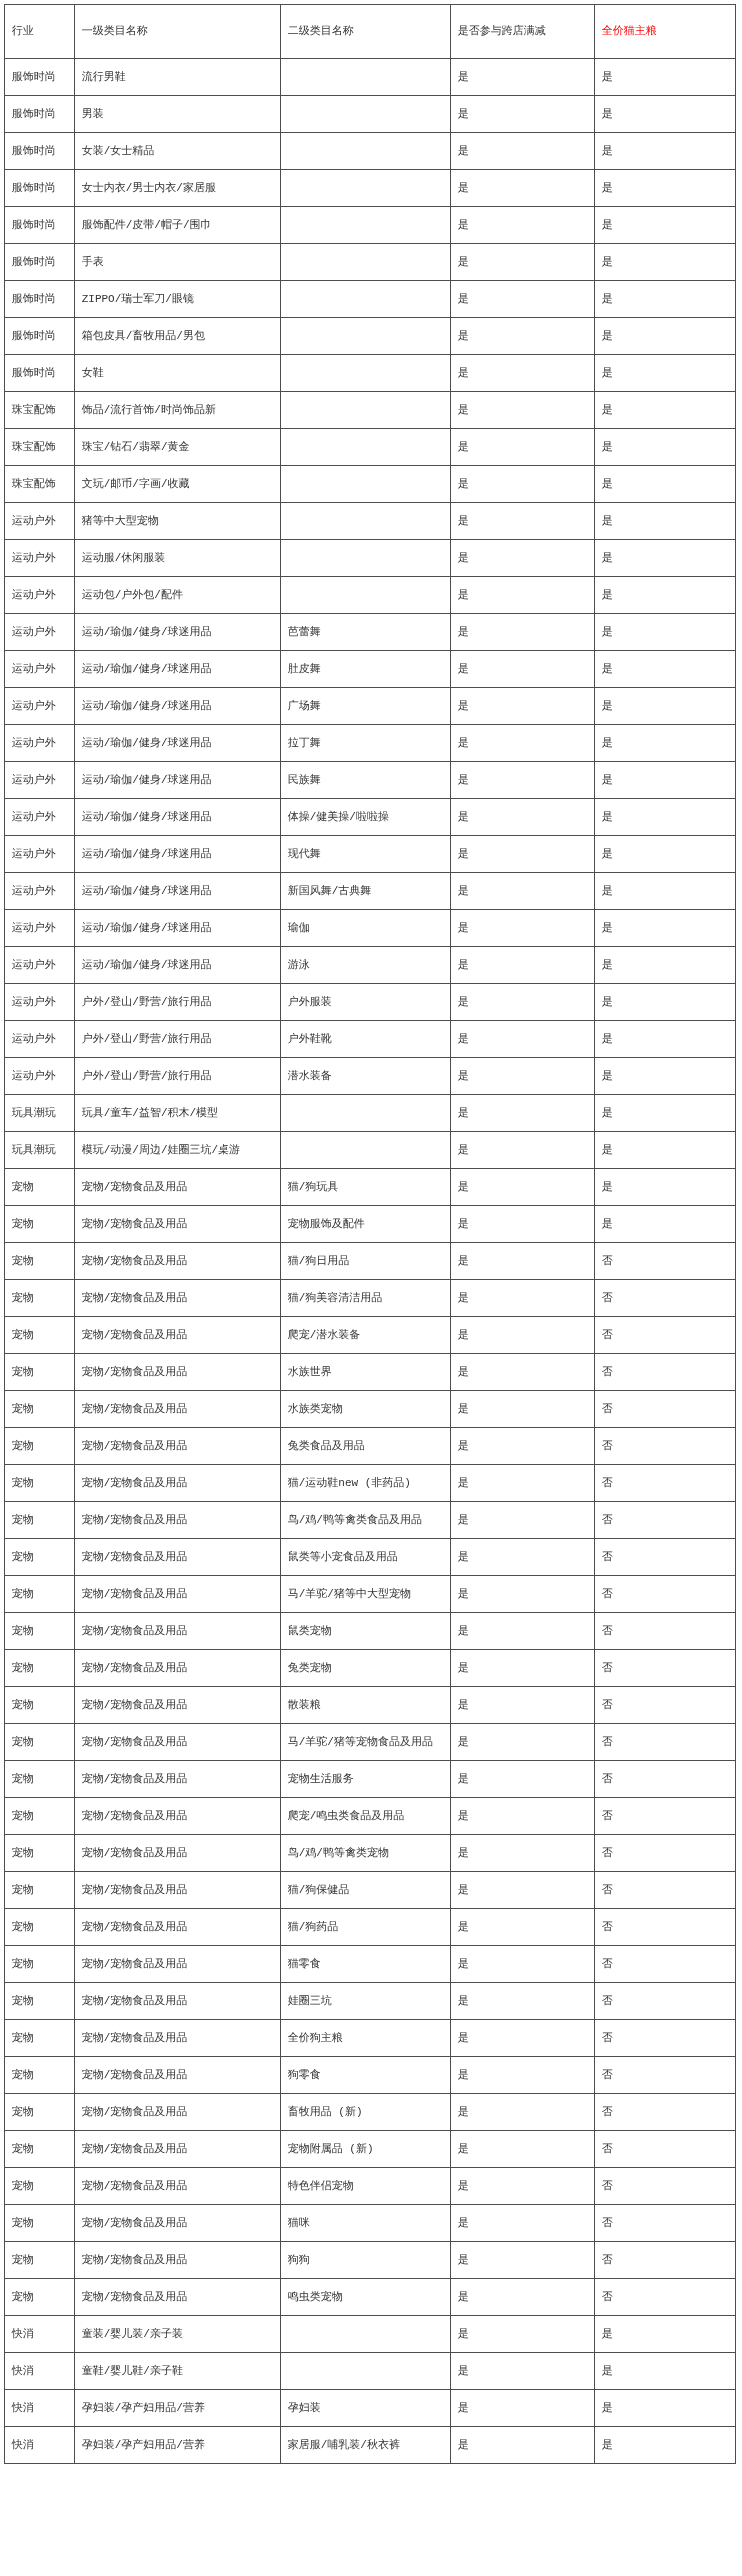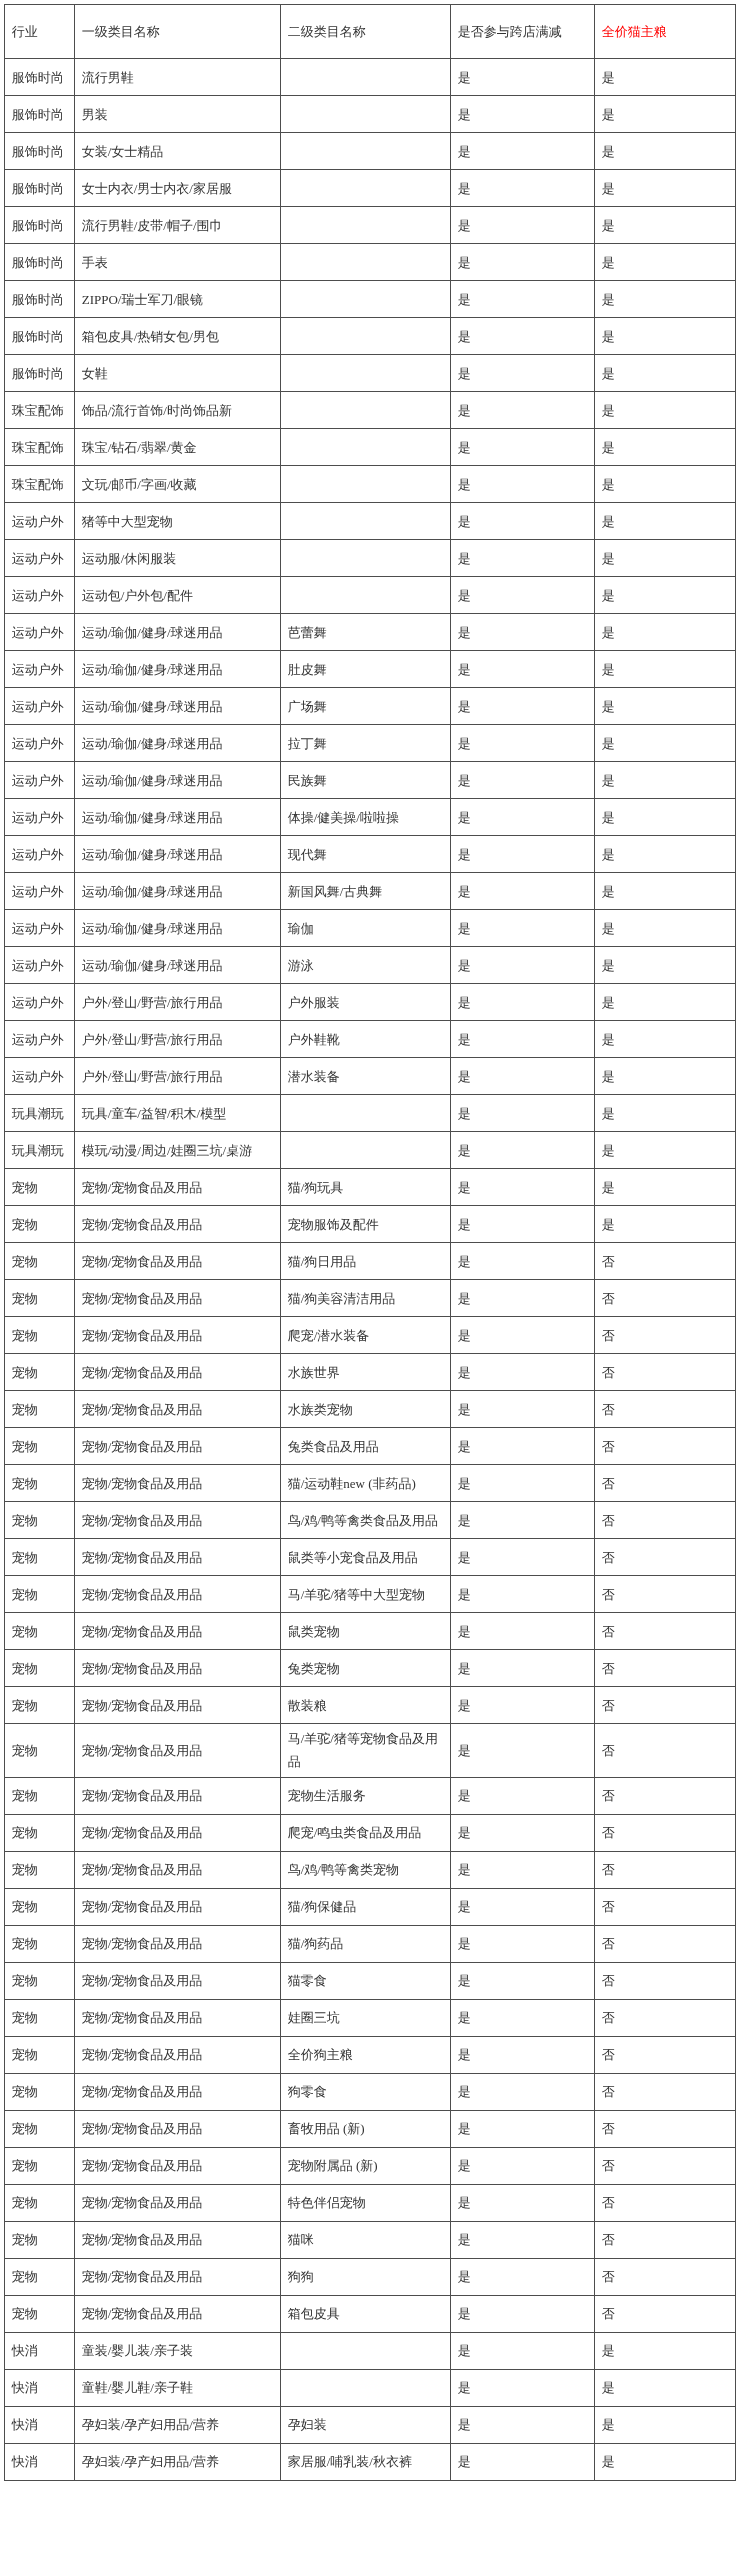--- a/index.html
+++ b/index.html
@@ -11,22 +11,22 @@
     width: 742px;
     min-height: 2576px;
   }
   .table-wrap {
     padding: 4.1px 0 0 4.1px;
   }
   table.category-table {
     border-collapse: collapse;
     table-layout: fixed;
     width: 730px;
-    font-family: Liberation Serif, serif;
-    font-size: 13px;
+    font-family: Liberation Mono, monospace;
+    font-size: 11px;
     color: #333333;
   }
   table.category-table th,
   table.category-table td {
     border: 0.8px solid #4d4d4d;
     padding: 3.3px 6.6px;
     text-align: left;
     vertical-align: middle;
     font-weight: normal;
     line-height: 23px;
@@ -92,21 +92,21 @@
   <tr>
     <td>服饰时尚</td>
     <td>女士内衣/男士内衣/家居服</td>
     <td></td>
     <td>是</td>
     <td>是</td>
   </tr>
 
   <tr>
     <td>服饰时尚</td>
-    <td>流行男鞋/皮带/帽子/围巾</td>
+    <td>服饰配件/皮带/帽子/围巾</td>
     <td></td>
     <td>是</td>
     <td>是</td>
   </tr>
 
   <tr>
     <td>服饰时尚</td>
     <td>手表</td>
     <td></td>
     <td>是</td>
@@ -116,21 +116,21 @@
   <tr>
     <td>服饰时尚</td>
     <td>ZIPPO/瑞士军刀/眼镜</td>
     <td></td>
     <td>是</td>
     <td>是</td>
   </tr>
 
   <tr>
     <td>服饰时尚</td>
-    <td>箱包皮具/热销女包/男包</td>
+    <td>箱包皮具/畜牧用品/男包</td>
     <td></td>
     <td>是</td>
     <td>是</td>
   </tr>
 
   <tr>
     <td>服饰时尚</td>
     <td>女鞋</td>
     <td></td>
     <td>是</td>
@@ -541,21 +541,21 @@
     <td>宠物</td>
     <td>宠物/宠物食品及用品</td>
     <td>狗狗</td>
     <td>是</td>
     <td>否</td>
   </tr>
 
   <tr>
     <td>宠物</td>
     <td>宠物/宠物食品及用品</td>
-    <td>箱包皮具</td>
+    <td>鸣虫类宠物</td>
     <td>是</td>
     <td>否</td>
   </tr>
 
   <tr>
     <td>快消</td>
     <td>童装/婴儿装/亲子装</td>
     <td></td>
     <td>是</td>
     <td>是</td>

